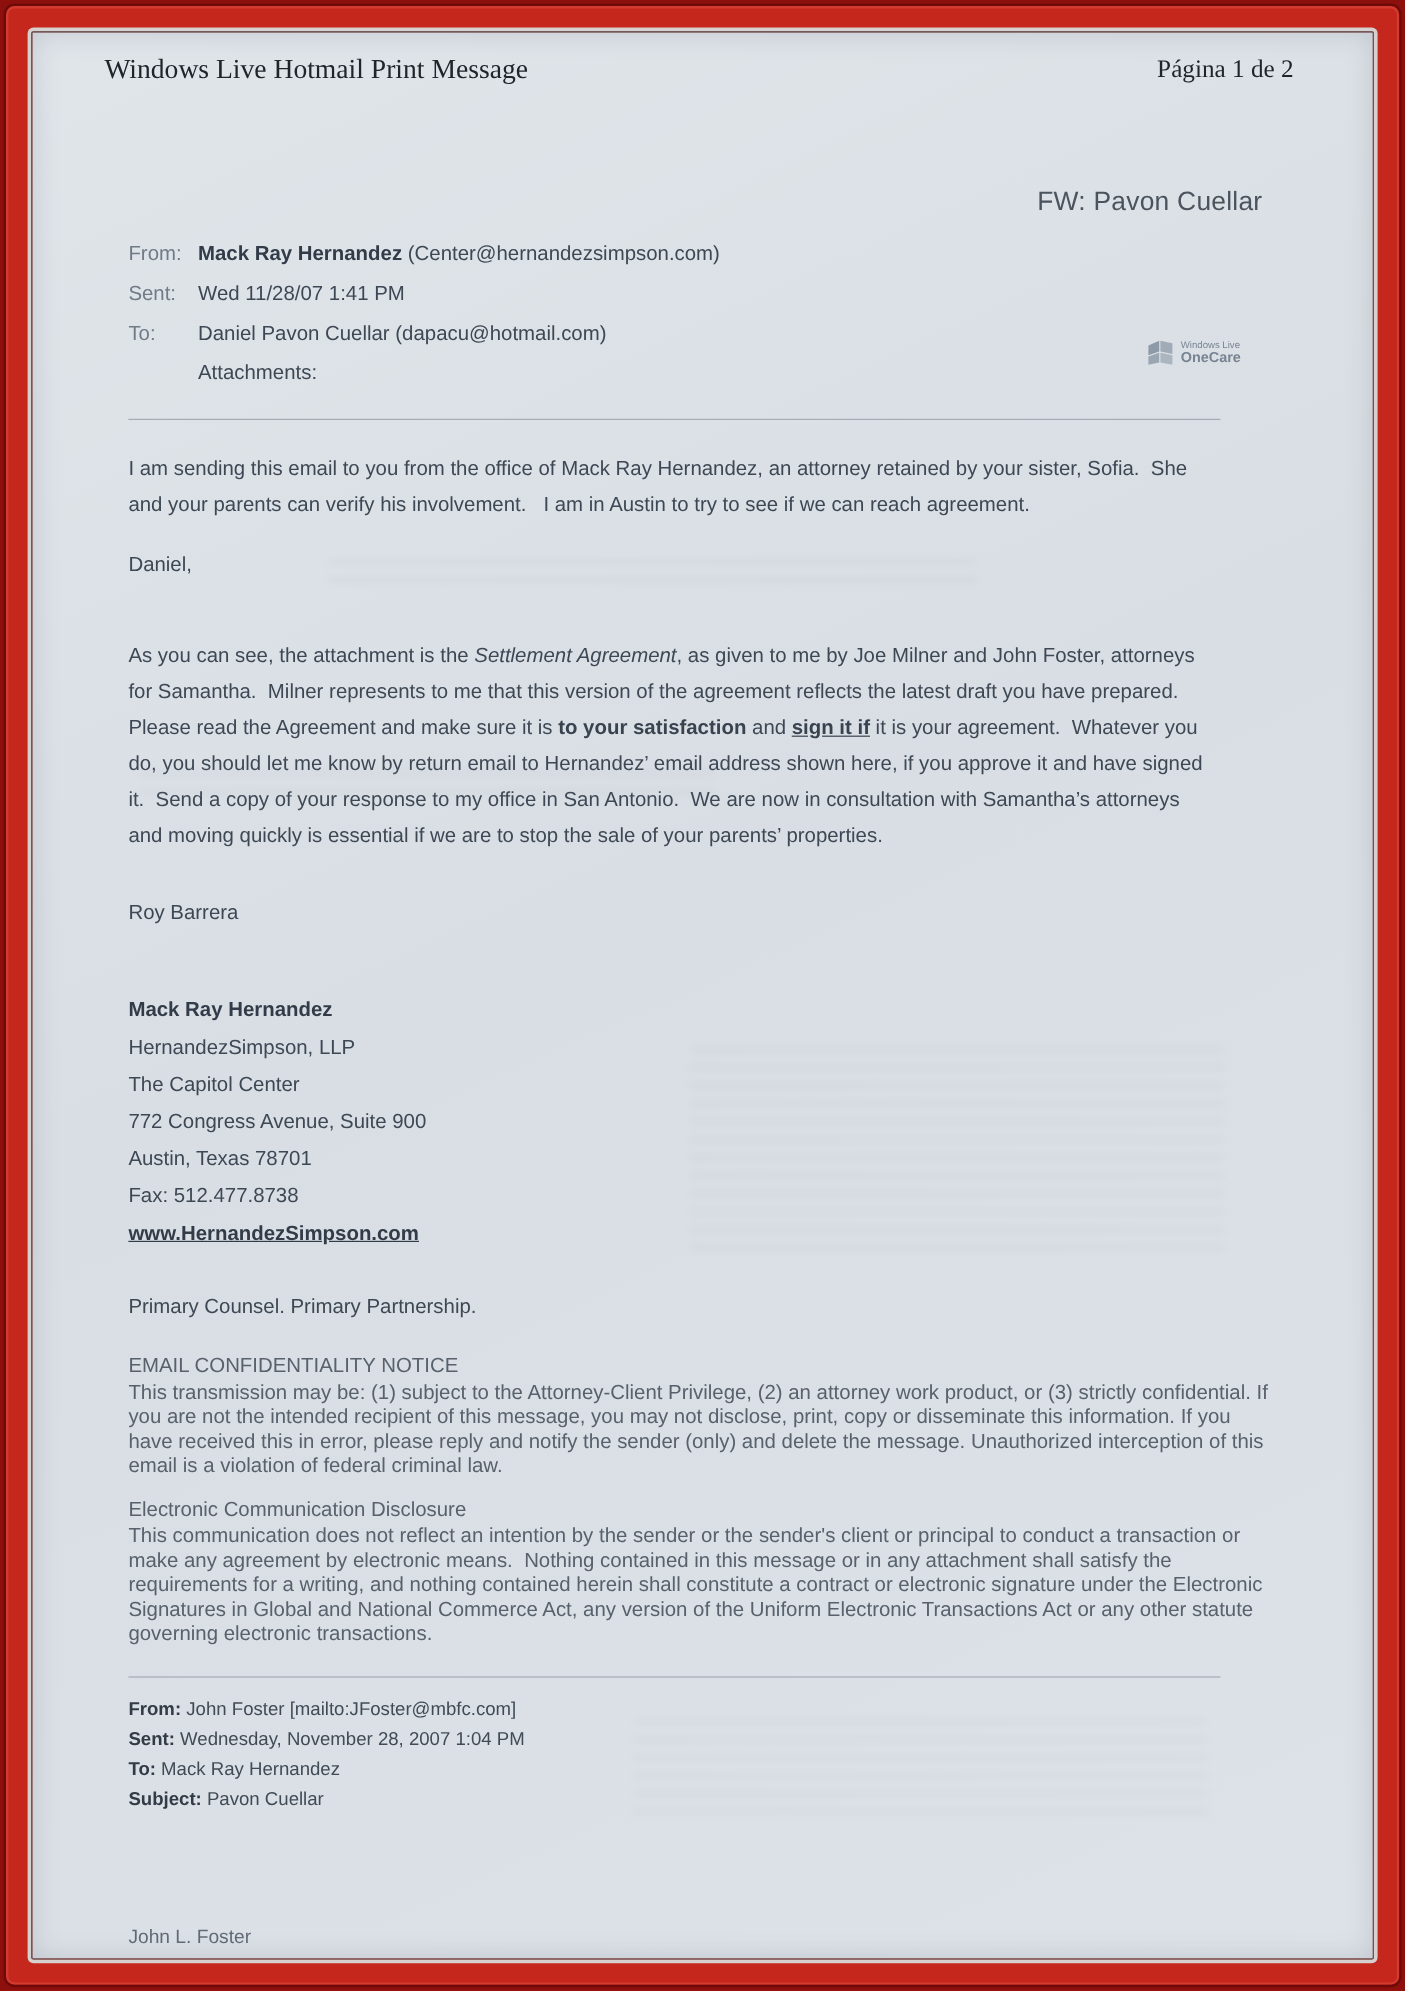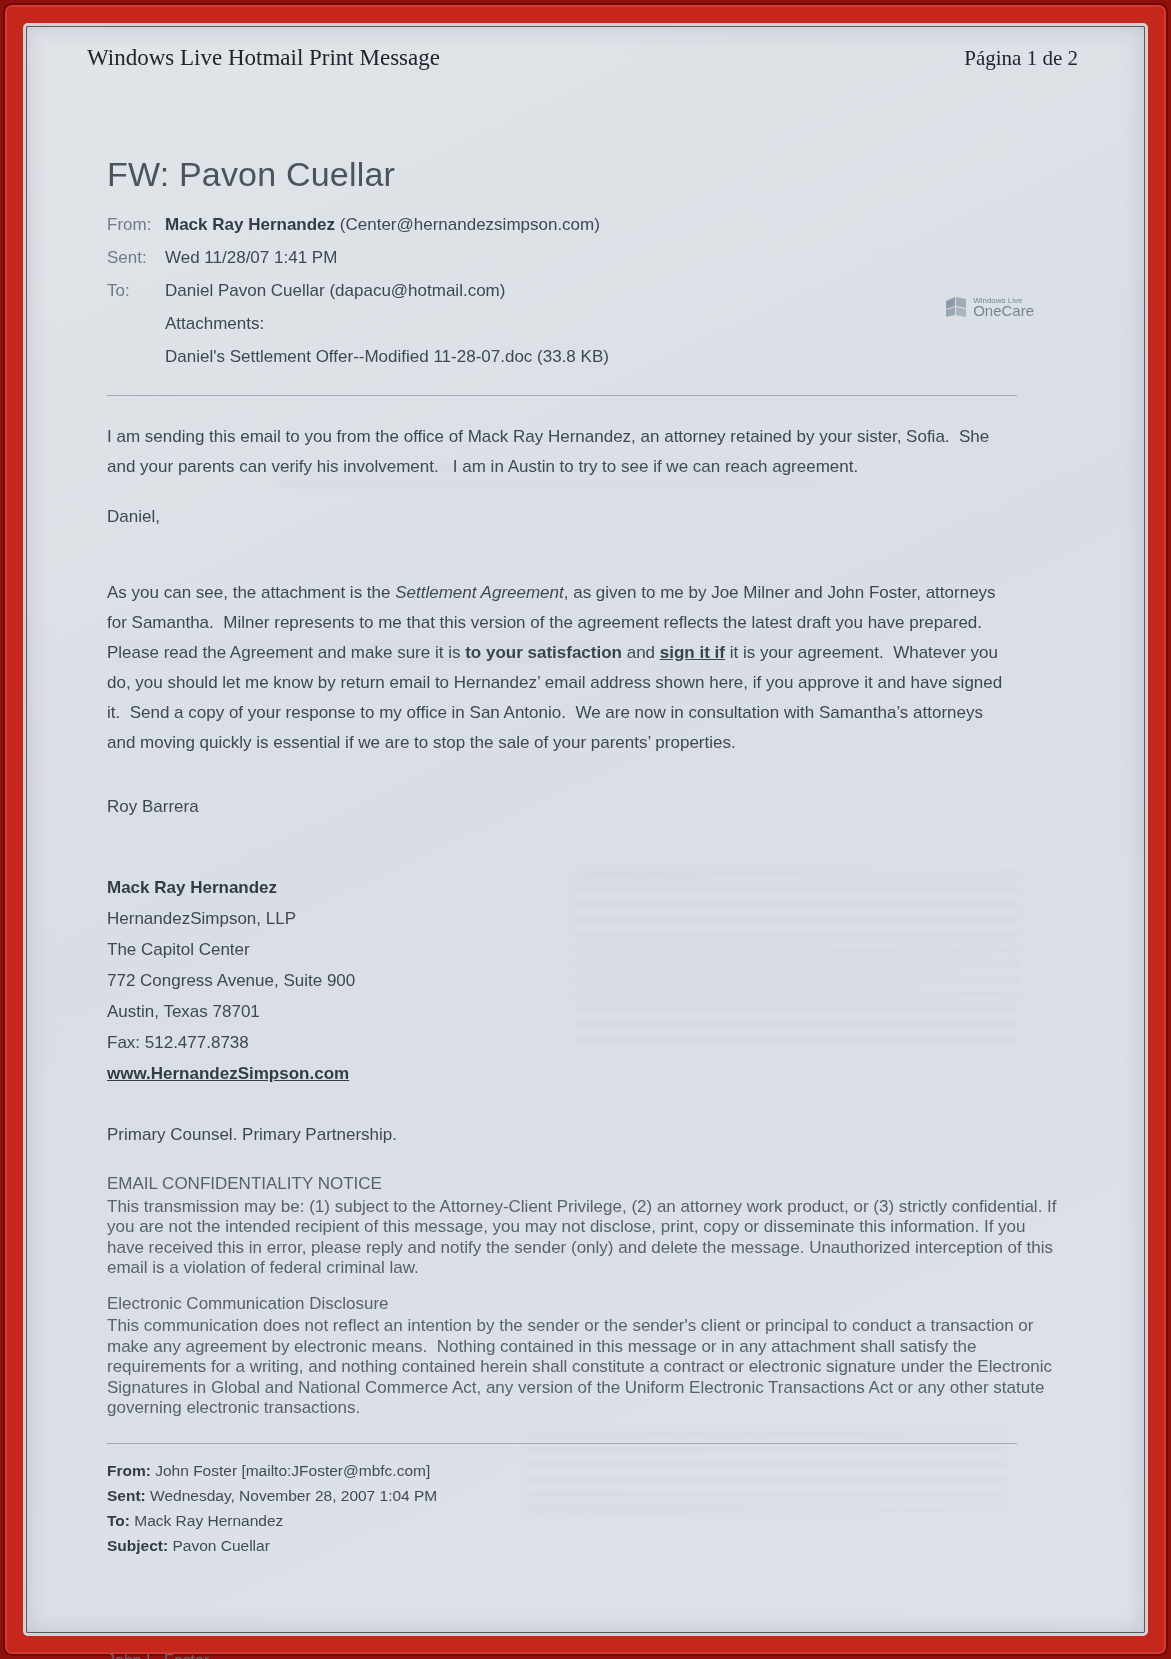--- a/index.html
+++ b/index.html
@@ -6,42 +6,42 @@
                font-family:"Liberation Sans", sans-serif; }
   body { background:#8e100c; position:relative; }
 
   .frame-red { position:absolute; inset:3px; background:#c5271c; border-radius:9px;
                border:2px solid #6e0b08;
                box-shadow: inset 0 0 0 2px rgba(255,120,110,.25); }
   .paper { position:absolute; inset:21px; background:linear-gradient(155deg,#e0e5ea 0%, #d9dee4 45%, #dde2e8 100%);
            border:1px solid #565c63; border-radius:2px;
            box-shadow: 0 0 0 3px #d6d1ce, inset 0 0 22px rgba(90,100,115,.22); }
 
-  .print-header { display:flex; justify-content:space-between; align-items:center;
+  .print-header { display:flex; justify-content:space-between; align-items:flex-start;
                   margin:18px 66px 0 60px;
                   font-family:"Liberation Serif", serif; font-size:23px; color:#20252c; }
   .print-header .right { font-size:21px; }
 
   .content { position:relative; margin:0 92px 0 80px; color:#3e4854; }
 
-  .subject { margin:84px 0 0 0; font-size:34px; font-weight:400; color:#4b535d;
-             letter-spacing:.2px; }
+  .subject { margin:84px 0 0 0; font-size:22px; font-weight:400; color:#4b535d;
+             letter-spacing:.2px;text-align:right; }
 
   .meta { position:relative; margin-top:14px; display:grid; grid-template-columns:58px 1fr;
           font-size:17px; line-height:33px; }
   .meta .lbl { color:#717b86; }
   .meta .val { color:#3e4854; }
   .meta .val b { color:#323c48; }
   .meta .indent { grid-column:2; }
 
   .onecare { position:absolute; right:18px; top:86px; display:flex; align-items:center;
              gap:4px; color:#6d7989; opacity:.9; }
   .onecare .txt { line-height:10px; }
   .onecare .l1 { font-size:8px; display:block; }
-  .onecare .l2 { font-size:15px; font-weight:normal; display:block; }
+  .onecare .l2 { font-size:12px; font-weight:bold; display:block; }
 
   .rule { border:none; border-top:1px solid #a4abb4; width:910px; margin:22px 0 0 0; }
 
   .body-text { width:900px; font-size:17px; line-height:30px; white-space:pre-wrap; }
   .salutation { margin-top:20px; }
   .para1 { margin-top:26px; }
   .para2 { margin-top:46px; }
   .para2 .ital { font-style:italic; }
   .para2 .bold { font-weight:bold; color:#39434f; }
   .para2 .boldu { font-weight:bold; color:#39434f; text-decoration:underline;text-align:right; }
@@ -95,21 +95,20 @@
         <span class="lbl">From:</span>
         <span class="val"><b>Mack Ray Hernandez</b> <span>(Center@hernandezsimpson.com)</span></span>
 
         <span class="lbl">Sent:</span>
         <span class="val">Wed 11/28/07 1:41 PM</span>
 
         <span class="lbl">To:</span>
         <span class="val">Daniel Pavon Cuellar (dapacu@hotmail.com)</span>
 
         <span class="val indent">Attachments:</span>
-        <span class="val indent">Daniel's Settlement Offer--Modified 11-28-07.doc (33.8 KB)</span>
 
         <div class="onecare">
           <svg width="26" height="24" viewBox="0 0 26 24">
             <polygon points="3,7 12,3 12,12 3,15" fill="#8593a2"></polygon>
             <polygon points="13,3 23,5 23,14 13,12" fill="#9aa6b3"></polygon>
             <polygon points="3,16 12,13 12,21 3,23" fill="#93a0ad"></polygon>
             <polygon points="13,13 23,15 23,23 13,21" fill="#a6b1bc"></polygon>
           </svg>
           <span class="txt">
             <span class="l1">Windows Live</span>

